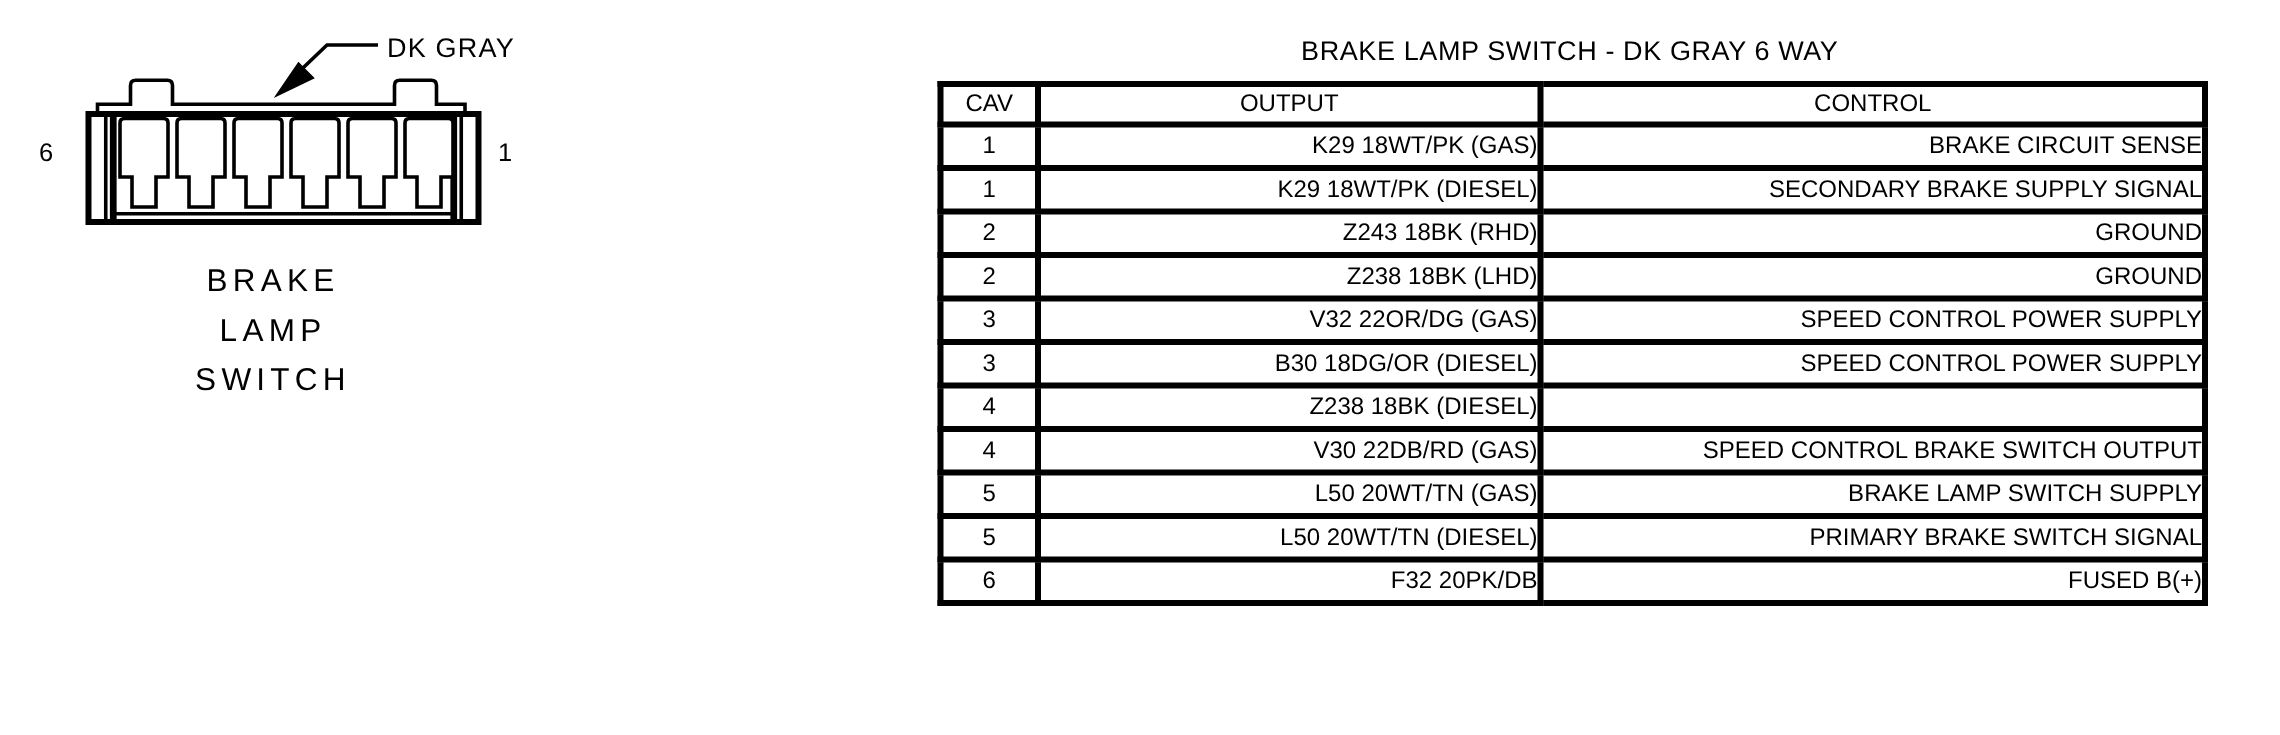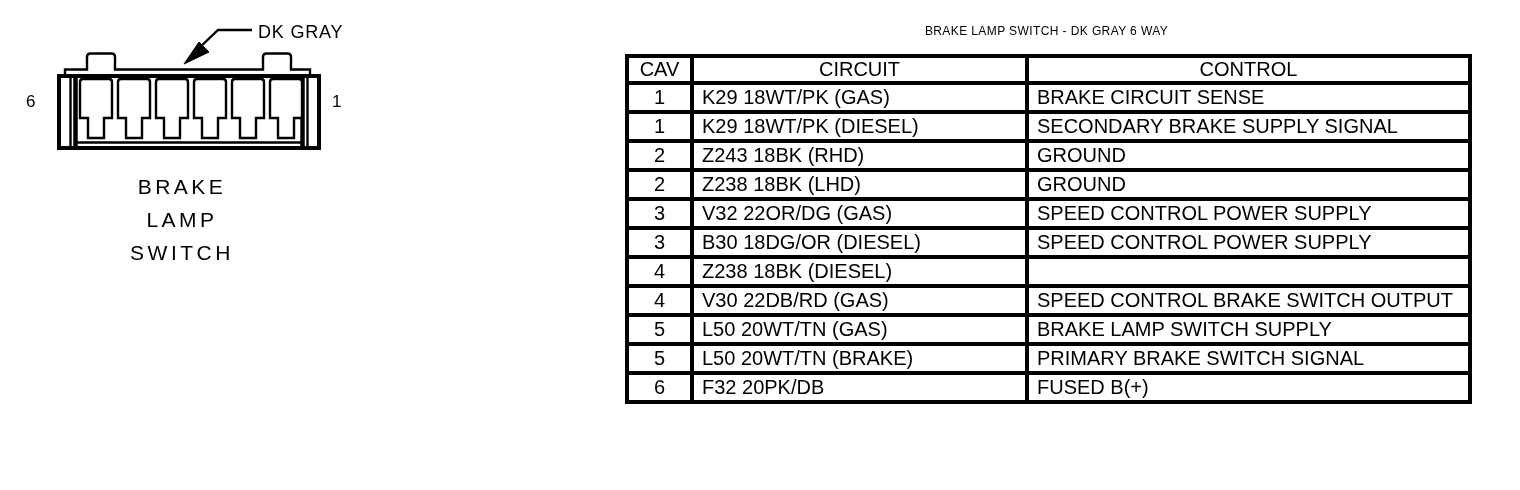--- a/index.html
+++ b/index.html
@@ -20,42 +20,42 @@
   .figure svg { display: block; }
   .svg-label {
     font-family: "Liberation Sans", sans-serif;
     fill: #000;
   }
 
   
   .table-title {
     position: absolute; left: 625px; top: 24px; width: 843px;
     text-align: center;
-    font-size: 12px;
+    font-size: 18px;
     letter-spacing: 0.4px;
     white-space: nowrap;
   }
   table.pinout {
     position: absolute; left: 625px; top: 54px;
     width: 843px;
     border-collapse: collapse;
     table-layout: fixed;
     background: #fff;
   }
   table.pinout th, table.pinout td {
     border: 4px solid #000;
-    font-size: 20px;
+    font-size: 16px;
     font-weight: 400;
     white-space: nowrap;
     overflow: hidden;
   }
   table.pinout th { height: 27px; text-align: center; }
   table.pinout td { height: 29px; }
   td.cav { text-align: center; }
-  td.circuit, td.function { text-align: left; padding-left: 8px; }
+  td.circuit, td.function { text-align: right; padding-left: 8px; }
 </style>
 </head>
 <body>
 
 <div class="figure">
   <svg width="380" height="290" viewBox="0 0 380 290">
 
     <path d="M65,76 L65,69.5 L87,69.5 L87,57 Q87,53.5 90.5,53.5 L111.5,53.5 Q115,53.5 115,57
              L115,69.5 L263,69.5 L263,57 Q263,53.5 266.5,53.5 L287.5,53.5 Q291,53.5 291,57
              L291,69.5 L310,69.5 L310,76 Z" fill="#fff" stroke="#000" stroke-width="2.4"></path>
@@ -94,21 +94,21 @@
 
 <table class="pinout">
   <colgroup>
       <col style="width:65px">
       <col style="width:335px">
       <col style="width:443px">
     </colgroup>
   <thead>
     <tr>
       <th>CAV</th>
-      <th>CIRCUIT</th>
+      <th>OUTPUT</th>
       <th>CONTROL</th>
     </tr>
   </thead>
   <tbody>
     <tr>
       <td class="cav">1</td>
       <td class="circuit">K29 18WT/PK (GAS)</td>
       <td class="function">BRAKE CIRCUIT SENSE</td>
     </tr>
     <tr>
@@ -146,21 +146,21 @@
       <td class="circuit">V30 22DB/RD (GAS)</td>
       <td class="function">SPEED CONTROL BRAKE SWITCH OUTPUT</td>
     </tr>
     <tr>
       <td class="cav">5</td>
       <td class="circuit">L50 20WT/TN (GAS)</td>
       <td class="function">BRAKE LAMP SWITCH SUPPLY</td>
     </tr>
     <tr>
       <td class="cav">5</td>
-      <td class="circuit">L50 20WT/TN (BRAKE)</td>
+      <td class="circuit">L50 20WT/TN (DIESEL)</td>
       <td class="function">PRIMARY BRAKE SWITCH SIGNAL</td>
     </tr>
     <tr>
       <td class="cav">6</td>
       <td class="circuit">F32 20PK/DB</td>
       <td class="function">FUSED B(+)</td>
     </tr>
   </tbody>
 </table>
 

